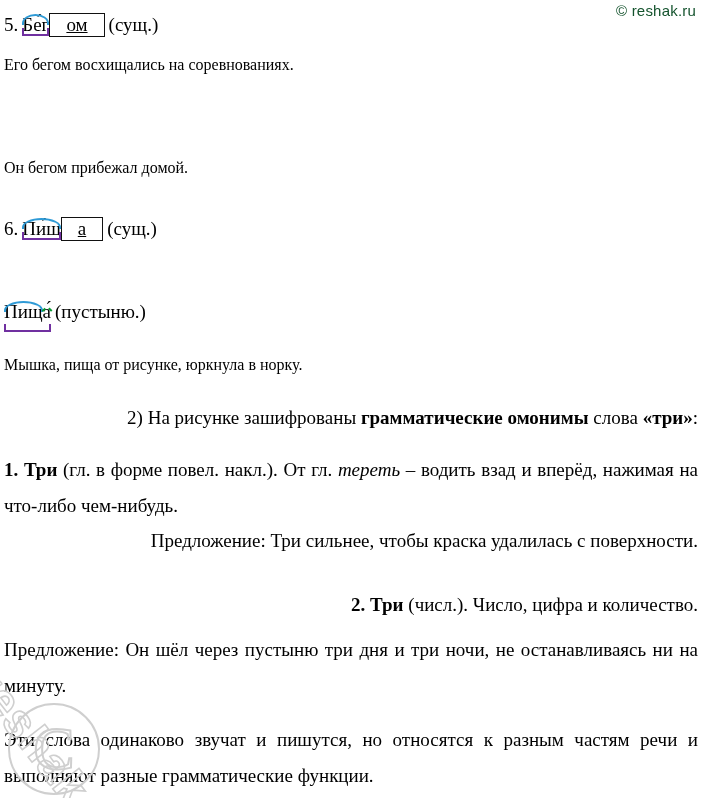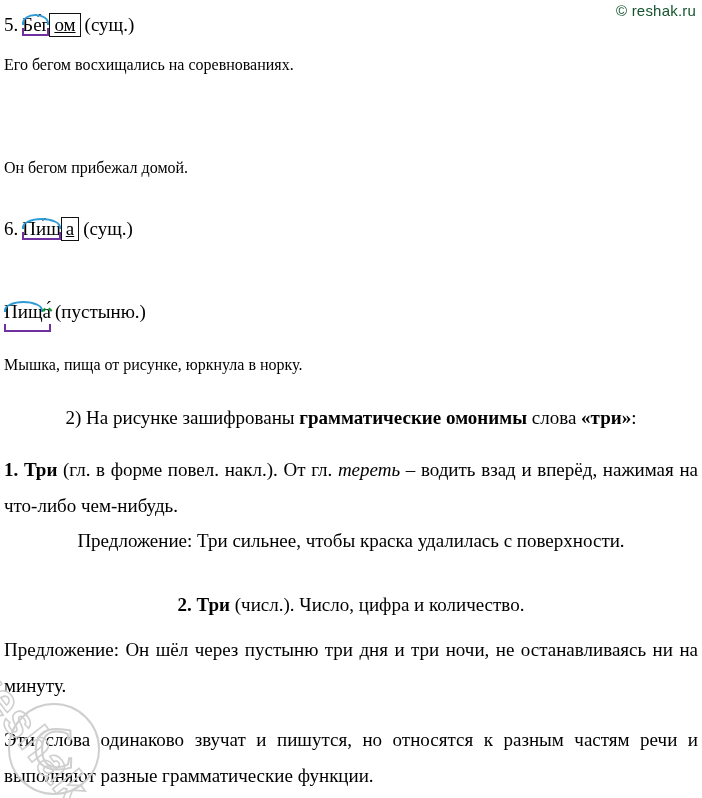--- a/index.html
+++ b/index.html
@@ -91,21 +91,21 @@
     font-size: 16px;
     line-height: 26px;
     white-space: nowrap;
   }
   .para {
     position: absolute;
     left: 4px;
     right: 4px;
     font-size: 19px;
     line-height: 36px;
-    text-align: center;
+    text-align: right;
   }
   .para.justify {
     text-align: justify;
     text-align-last: left;
   }
   .para b { font-weight: bold; }
   .para i { font-style: italic; }
 
   
   .morph {
@@ -144,21 +144,21 @@
     height: 8px;
     border: 2.5px solid #7030a0;
     border-top: none;
     box-sizing: border-box;
   }
   
   .ending-box {
     position: relative;
     display: inline-block;
     border: 1.6px solid #111111;
-    padding: 0 4px;
+    padding: 0 16px;
     box-sizing: border-box;
     text-decoration: underline;
   }
   
   .caret {
     position: absolute;
     left: 0;
     right: 0;
     top: 0px;
     height: 11px;

